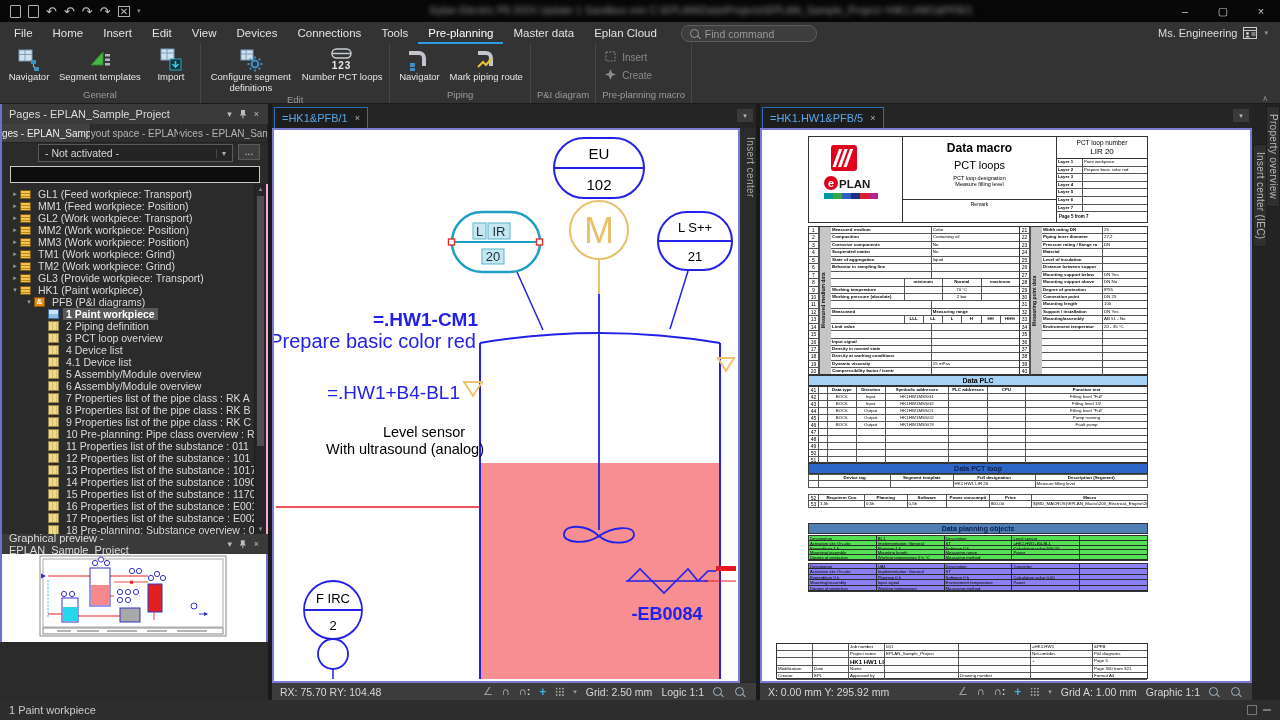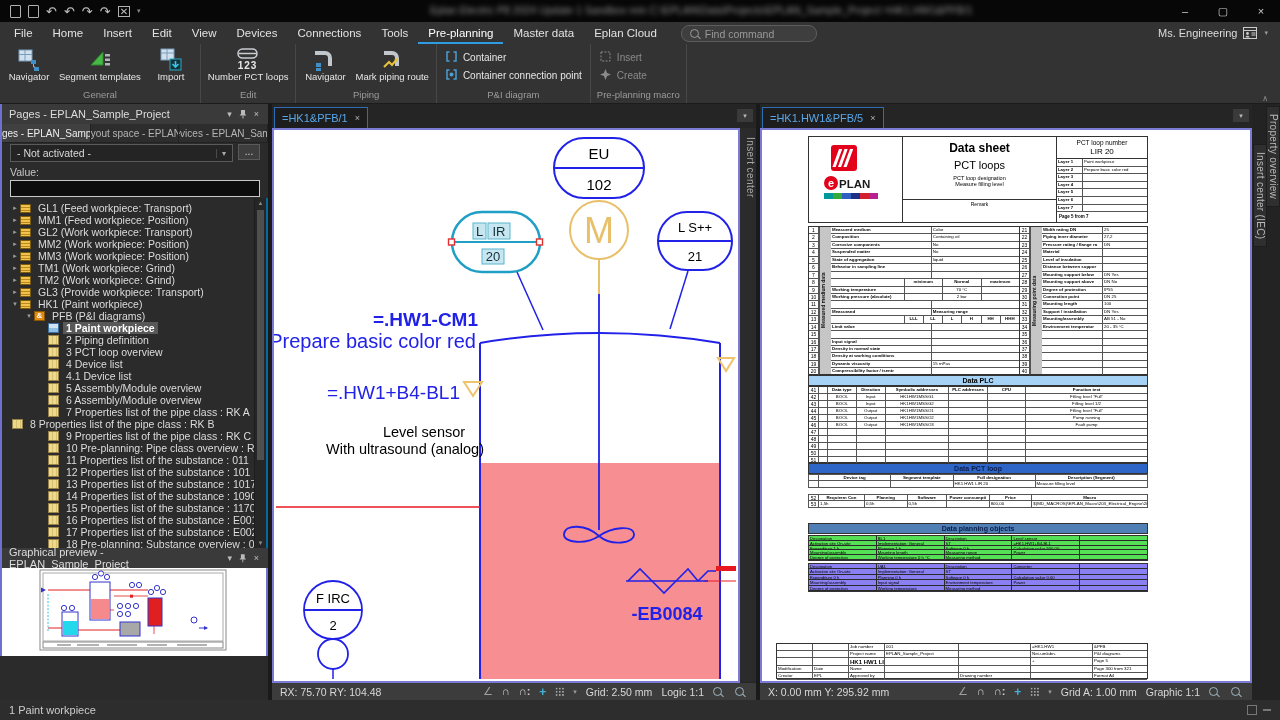--- a/index.html
+++ b/index.html
@@ -40,27 +40,27 @@
   
   .sidebar{position:absolute;left:0;top:0;width:268px;height:596px;background:#2b2b2b;display:flex;flex-direction:column;border-left:2px solid #6f6fd0;box-sizing:border-box;}
   .panel-header{height:20px;flex:none;background:#3a3a3a;display:flex;align-items:center;font-size:11px;color:#ddd;padding:0 7px;gap:5px;}
   .panel-header .sp{flex:1;}
   .ph-ico{color:#bdbdbd;font-size:9px;padding:0 2px;}
   .side-tabs{height:18px;flex:none;display:flex;background:#2d2d2d;border-bottom:1px solid #222;}
   .side-tab{flex:1;min-width:0;font-size:10px;color:#b5b5b5;display:flex;align-items:center;justify-content:center;
             border-right:1px solid #222;white-space:nowrap;overflow:hidden;padding:0 3px;}
   .side-tab.active{background:#404040;color:#eee;}
   .flabel{height:14px;flex:none;font-size:10.5px;color:#c8c8c8;padding:2px 8px 0;box-sizing:border-box;}
-  .frow{height:19px;flex:none;display:flex;gap:5px;padding:1px 8px;box-sizing:content-box;}
+  .frow{height:19px;flex:none;display:flex;gap:5px;padding:1px 8px;box-sizing:content-box;margin-left:28px;}
   .fselect{flex:1;height:16px;background:#242424;border:1px solid #5a5a5a;color:#d8d8d8;font-size:10.5px;display:flex;align-items:center;padding:0 6px;}
   .fselect .sp{flex:1;}
   .fselect .ddb{color:#aaa;font-size:8px;border-left:1px solid #4a4a4a;padding-left:5px;}
   .dots-btn{width:22px;height:16px;background:#3e3e3e;border:1px solid #5a5a5a;color:#ccc;font-size:10px;line-height:14px;text-align:center;box-sizing:border-box;}
   .vinput{height:15px;flex:none;margin:2px 8px 1px;background:#0d0d0d;border:1px solid #c9c9c9;}
-  .tree{flex:none;height:350px;position:relative;overflow:hidden;padding-top:4px;box-sizing:border-box;border-right:2px solid #0369a1;}
+  .tree{flex:none;height:350px;position:relative;overflow:hidden;padding-top:4px;box-sizing:border-box;border-right:2px solid #f9a8d4;}
   .tree-item{display:flex;align-items:center;height:12px;font-size:10.5px;color:#dcdcdc;white-space:nowrap;}
   .tree-item .exp{width:10px;flex:none;font-size:7px;color:#9a9a9a;text-align:center;}
   .tico{width:11px;height:9px;flex:none;margin-right:4px;border:1px solid #7a5c10;box-sizing:border-box;
         background:repeating-linear-gradient(180deg,#f2c24e 0 2px,#b9891c 2px 3px);}
   .tico.amp{background:#e08a12;border-color:#8a5505;color:#fff;font-size:8px;font-weight:bold;line-height:8px;text-align:center;height:10px;}
   .tico.page{background:linear-gradient(90deg,#ecd98a 0 3px,#d9c070 3px 4px,#ecd98a 4px 7px,#d9c070 7px 8px,#ecd98a 8px);border-color:#97824a;height:10px;}
   .tico.page1{background:linear-gradient(180deg,#cfe3f4 0 4px,#8fc0e4 4px);border-color:#3f6f9f;height:10px;}
   .tree-item .lbl{padding:0 3px;}
   .tree-item.selected .lbl{background:#585858;color:#fff;font-weight:bold;}
   .scrollv{position:absolute;right:0;top:0;width:11px;height:100%;background:#262626;border-left:1px solid #1d1d1d;}
@@ -207,20 +207,31 @@
             </span>
             <span>Import</span>
           </div>
         </div>
         <div class="rgroup-label">General</div>
       </div>
       <div class="rgroup">
         <div class="rgroup-buttons">
           <div class="big-btn">
             <span class="ric">
+              <svg width="24" height="25" viewBox="0 0 24 25">
+                <rect x="2" y="3" width="12" height="10" fill="#cfe0ee" stroke="#7a9cb8"></rect>
+                <path d="M2 7h12M7 3v10" stroke="#7a9cb8"></path>
+                <circle cx="16" cy="17" r="3.4" fill="none" stroke="#3f8fc9" stroke-width="2"></circle>
+                <path d="M16 11.5v-2M16 22.5v2M10.5 17h-2M21.5 17h2M12.2 13.2l-1.5-1.5M19.8 20.8l1.5 1.5M12.2 20.8l-1.5 1.5M19.8 13.2l1.5-1.5" stroke="#3f8fc9" stroke-width="1.8"></path>
+              </svg>
+            </span>
+            <span>Configure segment definitions</span>
+          </div>
+          <div class="big-btn">
+            <span class="ric">
               <svg width="26" height="25" viewBox="0 0 26 25">
                 <rect x="3" y="2" width="19" height="9" rx="4.5" fill="none" stroke="#c8cdd2" stroke-width="1.5"></rect>
                 <path d="M3.5 6.5h18" stroke="#c8cdd2" stroke-width="1.5"></path>
                 <text x="12.5" y="22" font-size="10" font-weight="bold" fill="#e8e8e8" text-anchor="middle" font-family="Liberation Sans,sans-serif" letter-spacing="1">123</text>
               </svg>
             </span>
             <span>Number PCT loops</span>
           </div>
         </div>
         <div class="rgroup-label">Edit</div>
@@ -246,35 +257,20 @@
                 <path d="M17 15l1.5-4-4.2 1.2z" fill="#e8c33a"></path>
               </svg>
             </span>
             <span>Mark piping route</span>
           </div>
         </div>
         <div class="rgroup-label">Piping</div>
       </div>
       <div class="rgroup">
         <div class="rgroup-buttons">
-          <div class="small-col">
-            <div class="small-btn">
-              <span><svg width="13" height="13" viewBox="0 0 13 13">
-                  <path d="M4.5 2h-2.5v9h2.5M8.5 2h2.5v9h-2.5" stroke="#4a9fd4" fill="none" stroke-width="1.5"></path>
-                </svg></span>
-              <span>Container</span>
-            </div>
-            <div class="small-btn">
-              <span><svg width="13" height="13" viewBox="0 0 13 13">
-                  <path d="M4.5 2h-2.5v9h2.5M8.5 2h2.5v9h-2.5" stroke="#4a9fd4" fill="none" stroke-width="1.5"></path>
-                  <circle cx="6.5" cy="6.5" r="2" fill="#4a9fd4"></circle>
-                </svg></span>
-              <span>Container connection point</span>
-            </div>
-          </div>
         </div>
         <div class="rgroup-label">P&amp;I diagram</div>
       </div>
       <div class="rgroup">
         <div class="rgroup-buttons">
           <div class="small-col">
             <div class="small-btn disabled">
               <span><svg width="13" height="13" viewBox="0 0 13 13">
                   <rect x="2" y="2" width="9" height="9" fill="none" stroke="#8a8a8a" stroke-dasharray="2 1.4"></rect>
                 </svg></span>
@@ -312,21 +308,20 @@
           <div class="side-tab">Devices - EPLAN_Sam...</div>
         </div>
       <div class="frow">
         <div class="fselect">
           <span>- Not activated -</span>
           <span class="sp"></span>
           <span class="ddb">▾</span>
         </div>
         <div class="dots-btn">...</div>
       </div>
-      <div class="flabel">Value:</div>
       <div class="vinput"></div>
       <div class="tree">
         <div>
             <div class="tree-item" style="padding-left: 8px;">
               <span class="exp">▸</span>
               <span class="tico "></span>
               <span class="lbl">GL1 (Feed workpiece: Transport)</span>
             </div>
             <div class="tree-item" style="padding-left: 8px;">
               <span class="exp">▸</span>
@@ -406,21 +401,21 @@
             <div class="tree-item" style="padding-left: 36px;">
               <span class="exp"></span>
               <span class="tico page"></span>
               <span class="lbl">6 Assembly/Module overview</span>
             </div>
             <div class="tree-item" style="padding-left: 36px;">
               <span class="exp"></span>
               <span class="tico page"></span>
               <span class="lbl">7 Properties list of the pipe class :  RK A</span>
             </div>
-            <div class="tree-item" style="">
+            <div class="tree-item" style="padding-left: 36px;">
               <span class="exp"></span>
               <span class="tico page"></span>
               <span class="lbl">8 Properties list of the pipe class :  RK B</span>
             </div>
             <div class="tree-item" style="padding-left: 36px;">
               <span class="exp"></span>
               <span class="tico page"></span>
               <span class="lbl">9 Properties list of the pipe class :  RK C</span>
             </div>
             <div class="tree-item" style="padding-left: 36px;">
@@ -660,21 +655,21 @@
                       <rect x="9" width="9" height="6" fill="#36a93b"></rect>
                       <rect x="18" width="9" height="6" fill="#2f5fbf"></rect>
                       <rect x="27" width="9" height="6" fill="#202f86"></rect>
                       <rect x="36" width="9" height="6" fill="#d2202f"></rect>
                       <rect x="45" width="9" height="6" fill="#b81f8f"></rect>
                     </g>
                 </svg>
               </div>
               <div style="width:154px;border-right:1px solid #333;display:flex;flex-direction:column;">
                 <div style="flex:1;text-align:center;padding-top:4px;">
-                  <div style="font-size:12px;font-weight:bold;">Data sheet</div>
+                  <div style="font-size:12px;font-weight:bold;">Data macro</div>
                   <div style="font-size:11px;margin-top:4px;">PCT loops</div>
                   <div style="font-size:5.5px;margin-top:4px;">PCT loop designation</div>
                   <div style="font-size:5.5px;">Measure filling level</div>
                 </div>
                 <div style="height:23px;border-top:1px solid #333;font-size:5px;text-align:center;padding-top:1px;">Remark</div>
               </div>
               <div style="flex:1;display:flex;flex-direction:column;">
                 <div style="font-size:6.5px;text-align:center;padding-top:2px;">PCT loop number</div>
                 <div style="font-size:8px;text-align:center;padding:1px 0 2px;">LIR 20</div>
                 <div style="border-top:1px solid #333;">

